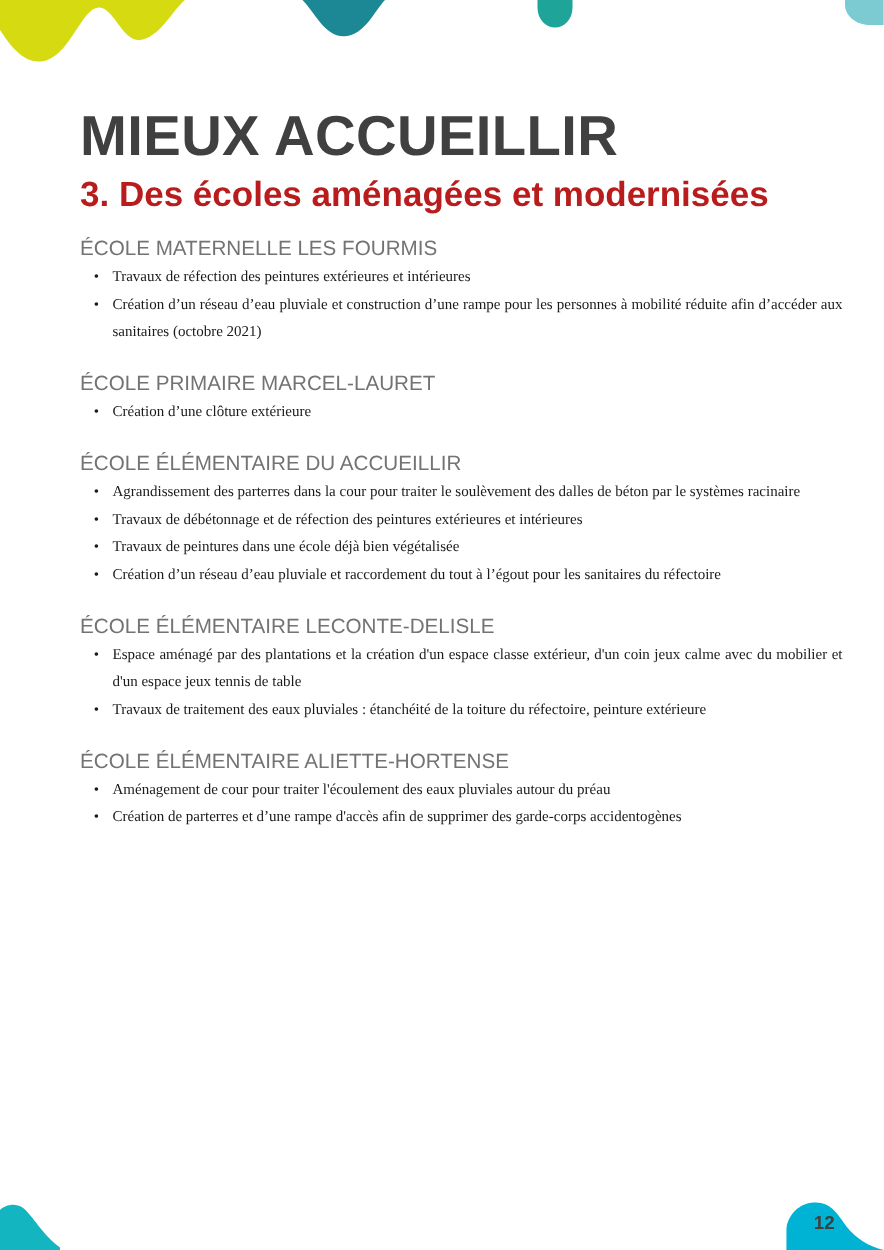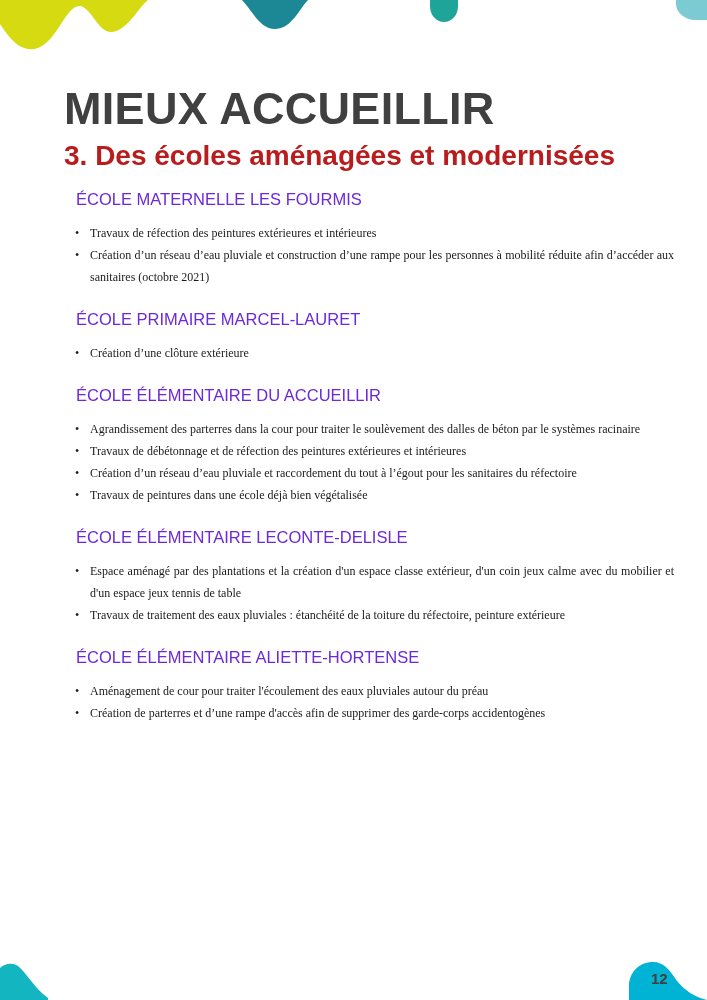--- a/index.html
+++ b/index.html
@@ -4,21 +4,21 @@
   <style>
     html, body { margin: 0; padding: 0; background: #ffffff; }
     body { width: 707px; height: 1000px; position: relative; overflow: hidden; font-family: "Liberation Sans", sans-serif; color: #1a1a1a; }
     .deco { position: absolute; }
     .page-num { position: absolute; left: 629px; top: 961px; width: 78px; height: 39px; }
     .page-num span { position: absolute; left: 22px; top: 9px; color: #404040; font-weight: bold; font-size: 15px; }
     .content { position: absolute; left: 64px; top: 80px; width: 610px; }
     h1 { margin: 0; font-size: 45px; font-weight: bold; color: #404040; letter-spacing: 0.3px; line-height: 58px; }
     h2 { margin: 0 0 14px 0; font-size: 28px; font-weight: bold; color: #b91c1c; line-height: 36px; }
     .section { margin-bottom: 20px; }
-    .section-title { margin: 12px; font-size: 16.5px; font-weight: normal; color: #6d28d9; line-height: 22px; }
+    .section-title { margin: 0; font-size: 16.5px; font-weight: normal; color: #737373; line-height: 22px; }
     ul { margin: 0; padding: 0; list-style: none; }
     li { position: relative; padding-left: 26px; font-size: 12px; line-height: 22px; text-align: justify; font-family: Liberation Serif, serif; }
     li::before { content: "•"; position: absolute; left: 11px; top: 0; font-size: 12px; }
   </style>
 </head>
 <body>
 
 <svg class="deco" style="left:0;top:0" width="150" height="52" viewBox="0 0 150 52">
   <path d="M0 0 H148 C138 8 128 30 112 32 C98 33 92 8 80 6 C66 5 58 40 38 48 C20 54 8 36 0 24 Z" fill="#d6da10"></path>
 </svg>
@@ -57,22 +57,22 @@
         <h3 class="section-title">ÉCOLE PRIMAIRE MARCEL-LAURET</h3>
         <ul>
           <li>Création d’une clôture extérieure</li>
         </ul>
       </div>
       <div class="section">
         <h3 class="section-title">ÉCOLE ÉLÉMENTAIRE DU ACCUEILLIR</h3>
         <ul>
           <li>Agrandissement des parterres dans la cour pour traiter le soulèvement des dalles de béton par le systèmes racinaire</li>
           <li>Travaux de débétonnage et de réfection des peintures extérieures et intérieures</li>
+          <li>Travaux de peintures dans une école déjà bien végétalisée</li>
           <li>Création d’un réseau d’eau pluviale et raccordement du tout à l’égout pour les sanitaires du réfectoire</li>
-          <li>Travaux de peintures dans une école déjà bien végétalisée</li>
         </ul>
       </div>
       <div class="section">
         <h3 class="section-title">ÉCOLE ÉLÉMENTAIRE LECONTE-DELISLE</h3>
         <ul>
           <li>Espace aménagé par des plantations et la création d'un espace classe extérieur, d'un coin jeux calme avec du mobilier et d'un espace jeux tennis de table</li>
           <li>Travaux de traitement des eaux pluviales : étanchéité de la toiture du réfectoire, peinture extérieure</li>
         </ul>
       </div>
       <div class="section">

